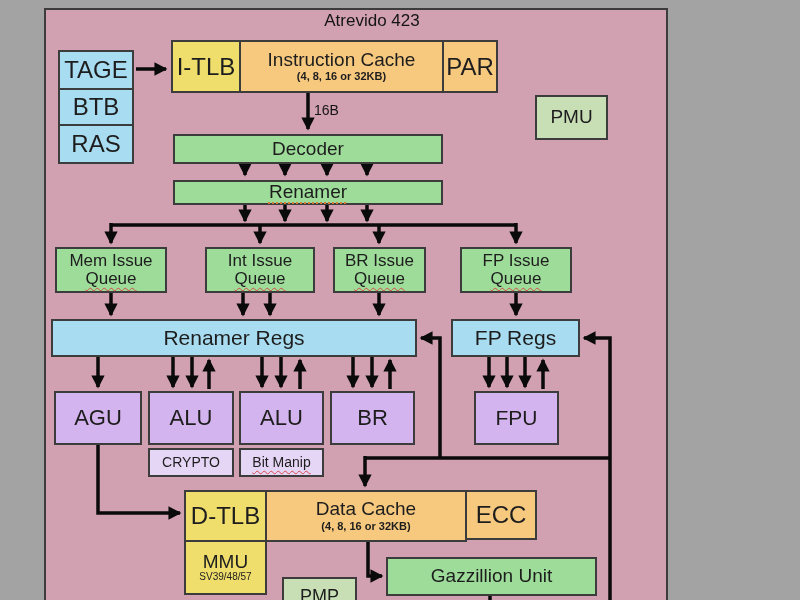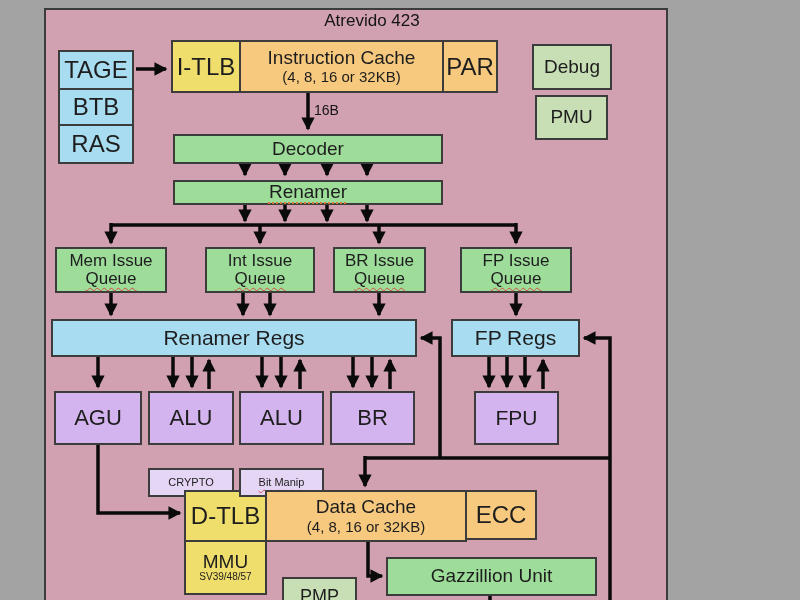--- a/index.html
+++ b/index.html
@@ -22,24 +22,24 @@
     position:absolute;border:2px solid #3c3c3c;box-sizing:border-box;
     display:flex;flex-direction:column;align-items:center;justify-content:center;
     text-align:center;line-height:1.08;z-index:2;
   }
   .blue{background:#a8dcf0;}
   .yellow{background:#efdd6c;}
   .orange{background:#f7c97f;}
   .green{background:#9edc9a;}
   .sage{background:#c8dfb6;}
   .purple{background:#d4b4ee;text-align:center;}
-  .lpurple{background:#e6d6f6;} .f12{font-size:10px;} .f15{font-size:11px;margin-top:20px;}
+  .lpurple{background:#e6d6f6;} .f12{font-size:10px;} .f15{font-size:14px;}
   .f17{font-size:17px;} .f18{font-size:18px;} .f19{font-size:19px;}
   .f20{font-size:24px;} .f21{font-size:21px;} .f22{font-size:22px;}
-  .sub{font-size:15px;margin-top:1px;}
+  .sub{font-size:11px;margin-top:1px;font-weight:bold;}
   .squig{text-decoration:underline wavy #d84848 1px;text-underline-offset:3px;}
   .squig-o{text-decoration:underline dotted #d87838 2px;text-underline-offset:4px;text-align:right;}
   .buslabel{
     position:absolute;z-index:3;font-size:14px;color:#141414;
   }
 </style>
 </head>
 <body>
 
 <div id="stage">
@@ -128,23 +128,20 @@
   <div class="box yellow f20" style="left:171px;top:40px;width:70px;height:53px">
     <span>I-TLB</span>
   </div>
   <div class="box orange" style="left:239px;top:40px;width:205px;height:53px">
     <span class="f19">Instruction Cache</span>
     <span class="sub">(4, 8, 16 or 32KB)</span>
   </div>
   <div class="box orange f20" style="left:442px;top:40px;width:56px;height:53px">
     <span>PAR</span>
   </div>
-  <div class="box sage f19" style="left:532px;top:44px;width:80px;height:46px">
-    <span>Debug</span>
-  </div>
   <div class="box sage f19" style="left:535px;top:95px;width:73px;height:45px">
     <span>PMU</span>
   </div>
 
   <div class="buslabel" style="left:314px;top:102px">16B</div>
 
   <div class="box green f19" style="left:173px;top:134px;width:270px;height:30px">
     <span>Decoder</span>
   </div>
   <div class="box green f19" style="left:173px;top:180px;width:270px;height:25px">

